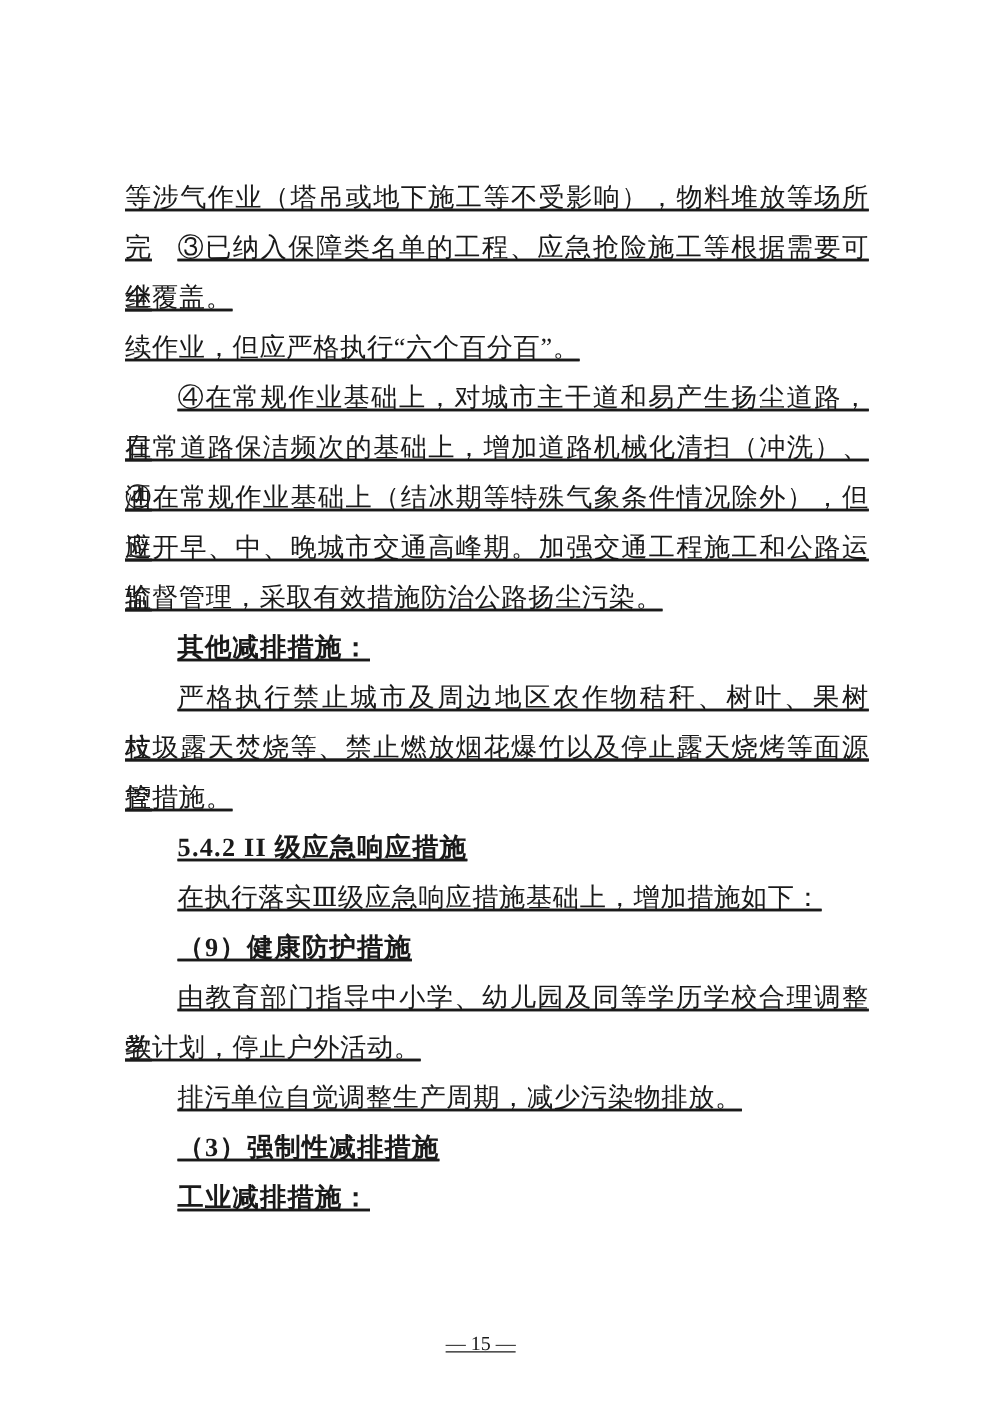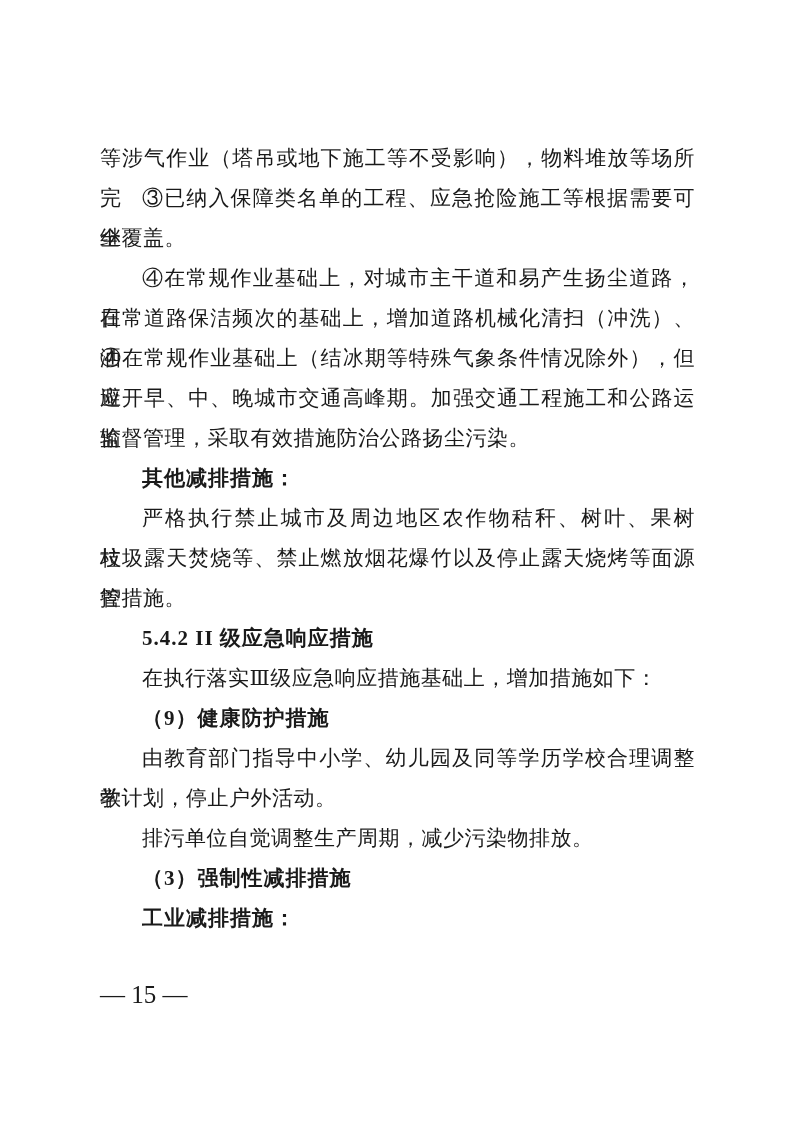--- a/index.html
+++ b/index.html
@@ -1,15 +1,15 @@
 <!DOCTYPE html>
 <html><head>
 <meta charset="utf-8">
 <style>
-  * { margin: 0; padding: 0; box-sizing: border-box; }
+  * { margin: 0; padding: 0; box-sizing: border-box; text-decoration: underline; }
   html, body {
     width: 794px;
     height: 1123px;
     background: #ffffff;
     font-family: "Liberation Serif", "DejaVu Serif", serif;
   }
   .page {
     position: relative;
     width: 794px;
     height: 1123px;
@@ -34,38 +34,39 @@
     white-space: normal;
     text-align: justify;
     text-align-last: justify;
     text-justify: inter-character;
   }
   .indent { text-indent: 2em; }
   .bold { font-weight: 700; letter-spacing: 1px; }
   .footer {
     position: absolute;
     left: 100px;
-    top: 980px;
+    top: 1061px;
     width: 595px;
     height: 30px;
     line-height: 30px;
-    text-align: left;
+    text-align: center;
     padding-right: 26px;
-    font-size: 25px;
+    font-size: 16px;
     color: #1a1a1a;
   }
 </style>
 </head>
 <body>
 
 <div class="page">
   <div class="content">
     <div class="line fill">等涉气作业（塔吊或地下施工等不受影响），物料堆放等场所完</div>
     <div class="line indent fill">③已纳入保障类名单的工程、应急抢险施工等根据需要可继</div>
     <div class="line">全覆盖。</div>
+    <div class="line">续作业，但应严格执行“六个百分百”。</div>
     <div class="line indent fill">④在常规作业基础上，对城市主干道和易产生扬尘道路，在</div>
     <div class="line fill">日常道路保洁频次的基础上，增加道路机械化清扫（冲洗）、洒</div>
     <div class="line fill">④在常规作业基础上（结冰期等特殊气象条件情况除外），但应</div>
     <div class="line fill">避开早、中、晚城市交通高峰期。加强交通工程施工和公路运输</div>
     <div class="line">监督管理，采取有效措施防治公路扬尘污染。</div>
     <div class="line indent bold">其他减排措施：</div>
     <div class="line indent fill">严格执行禁止城市及周边地区农作物秸秆、树叶、果树枝、</div>
     <div class="line fill">垃圾露天焚烧等、禁止燃放烟花爆竹以及停止露天烧烤等面源管</div>
     <div class="line">控措施。</div>
     <div class="line indent bold">5.4.2 II 级应急响应措施</div>

